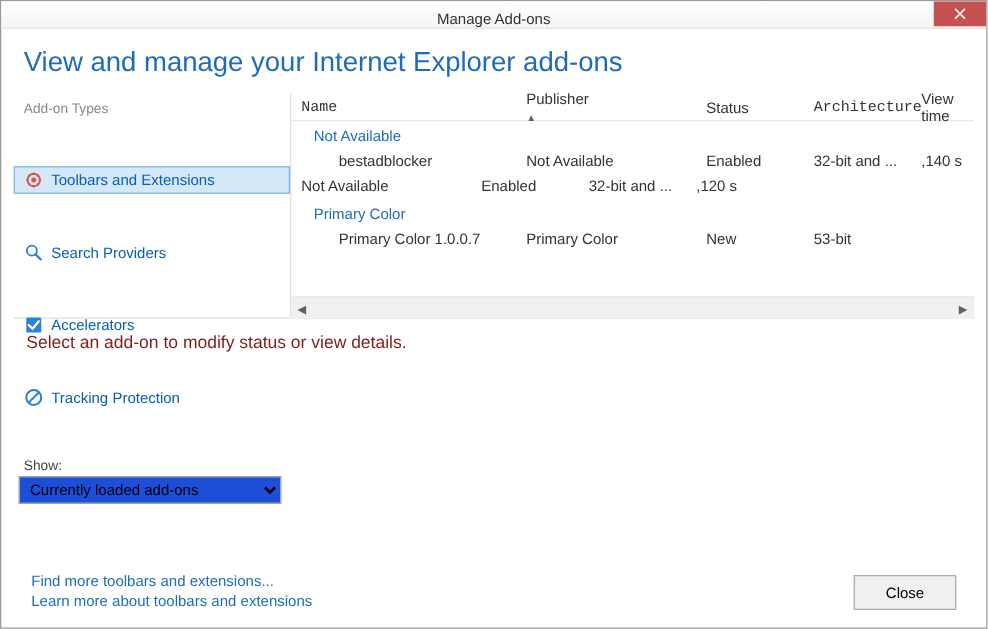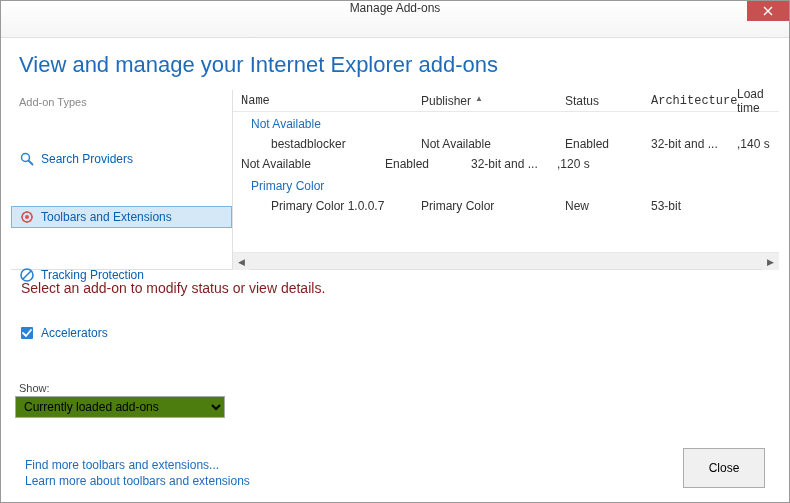--- a/index.html
+++ b/index.html
@@ -1,42 +1,42 @@
 <!DOCTYPE html>
 <html><head>
   <meta charset="utf-8">
   <style>
     * { margin: 0; padding: 0; box-sizing: border-box; font-family: "Segoe UI", Tahoma, sans-serif; }
     body { width: 790px; height: 503px; background: #fff; border: 1px solid #999; display: flex; flex-direction: column; font-size: 12px; }
     
-    .titlebar { height: 37px; background: linear-gradient(#fff, #f5f5f5); border-bottom: 1px solid #e0e0e0; position: relative; display: flex; align-items: flex-start; justify-content: center; }
+    .titlebar { height: 22px; background: linear-gradient(#fff, #f5f5f5); border-bottom: 1px solid #e0e0e0; position: relative; display: flex; align-items: flex-end; justify-content: center; }
     .titlebar-text { font-size: 12px; color: #333; }
     .close-btn { position: absolute; right: 0; top: 0; width: 42px; height: 20px; background: #c75050; color: #fff; display: flex; align-items: center; justify-content: center; font-size: 11px; cursor: pointer; }
     .close-btn svg { width: 10px; height: 10px; }
     
     .header { padding: 14px 18px 12px; }
     .header-text { color: #1e6cb9; font-size: 22px; font-weight: 400; }
     
     .content { flex: 1; display: flex; flex-direction: column; padding: 0 10px; min-height: 0; }
     .split { display: flex; height: 180px; border-bottom: 1px solid #e0e0e0; }
     
     .sidebar { width: 222px; border-right: 1px solid #e0e0e0; padding: 4px 0; display: flex; flex-direction: column; gap: 36px; }
     .side-label { color: #888; font-size: 11px; padding: 2px 8px 4px; }
     .side-item { display: flex; align-items: center; gap: 6px; padding: 3px 8px; cursor: pointer; color: #0860b0; }
     .side-item.selected { background: #d4e8f8; border: 1px solid #7eb4e0; padding: 2px 7px; }
     .side-item .icon { width: 16px; height: 16px; display: flex; align-items: center; justify-content: center; flex-shrink: 0; }
     .side-item-text { font-size: 12px; }
     .show-section { margin-top: auto; padding: 0 4px 6px; }
     .show-label { color: #444; font-size: 11px; padding: 2px 4px; }
-    .show-select { width: 210px; height: 22px; font-size: 12px; border: 1px solid #aaa; background: #4d7c0f; padding: 0 4px; }
+    .show-select { width: 210px; height: 22px; font-size: 12px; border: 1px solid #aaa; background: #1d4ed8; padding: 0 4px; }
     
     .main { flex: 1; display: flex; flex-direction: column; min-width: 0; }
     .cols { display: flex; border-bottom: 1px solid #e8e8e8; height: 22px; align-items: center; padding-left: 8px; color: #333; font-size: 12px; }
     .col-name { width: 180px; font-family: Liberation Mono, monospace; }
-    .col-pub { width: 144px; display: flex; align-items: flex-start; gap: 4px; }
+    .col-pub { width: 144px; display: flex; align-items: flex-start; gap: 4px; flex-direction: column; }
     .col-status { width: 86px; }
     .col-arch { width: 86px; font-family: Liberation Mono, monospace; }
     .col-load { flex: 1; }
     .sort-caret { font-size: 8px; color: #666; }
     
     .rows { flex: 1; overflow: auto; }
     .group-row { color: #1e6cb9; padding: 5px 8px 3px 18px; font-size: 12px; }
     .data-row { display: flex; padding: 3px 0 3px 8px; align-items: flex-end; color: #333; font-size: 12px; cursor: pointer; }
     .data-row .cell-name { width: 180px; padding-left: 30px; }
     .data-row .cell-pub { width: 144px; }
@@ -48,21 +48,21 @@
     .hscroll-btn { position: absolute; top: 0; width: 17px; height: 17px; background: #f0f0f0; display: flex; align-items: center; justify-content: center; color: #606060; font-size: 9px; cursor: pointer; }
     .hscroll-left { left: 0; }
     .hscroll-right { right: 0; }
     
     .detail { padding: 10px 10px; color: #7f1d1d; font-size: 14px; }
     
     .footer { margin-top: auto; display: flex; align-items: flex-end; padding: 10px 14px 14px; }
     .footer-links { display: flex; flex-direction: column; gap: 2px; }
     .footer-link { color: #1e6cb9; font-size: 12px; cursor: pointer; }
     .footer-actions { margin-left: auto; }
-    .btn-close { width: 82px; height: 40px; background: #f0f0f0; border: 1px solid #acacac; font-size: 12px; cursor: pointer; }
+    .btn-close { width: 82px; height: 28px; background: #f0f0f0; border: 1px solid #acacac; font-size: 12px; cursor: pointer; }
   </style>
 </head>
 <body>
 
 <div class="titlebar">
   <span class="titlebar-text">Manage Add-ons</span>
   <div class="close-btn">
     <svg viewBox="0 0 10 10">
         <path d="M1 1 L9 9 M9 1 L1 9" stroke="#fff" stroke-width="1.4" fill="none"></path>
       </svg>
@@ -72,79 +72,79 @@
 <div class="header">
   <div class="header-text">View and manage your Internet Explorer add-ons</div>
 </div>
 
 <div class="content">
   <div class="split">
 
     <div class="sidebar">
       <div class="side-label">Add-on Types</div>
 
-      <div class="side-item">
-        <span class="icon">
-          <svg viewBox="0 0 16 16">
-              <circle cx="6.5" cy="6.5" r="4" fill="none" stroke="#2a82d6" stroke-width="1.5"></circle>
-              <path d="M9.5 9.5 L13.5 13.5" stroke="#2a82d6" stroke-width="1.8" stroke-linecap="round"></path>
-            </svg>
-        </span>
-        <span class="side-item-text">Search Providers</span>
-      </div>
-
       <div class="side-item selected">
         <span class="icon">
           <svg viewBox="0 0 16 16">
               <circle cx="8" cy="8" r="5" fill="none" stroke="#d9534f" stroke-width="1.5"></circle>
               <circle cx="8" cy="8" r="2" fill="#d9534f"></circle>
               <path d="M8 2v2M8 12v2M2 8h2M12 8h2M3.8 3.8l1.4 1.4M10.8 10.8l1.4 1.4M3.8 12.2l1.4-1.4M10.8 5.2l1.4-1.4" stroke="#d9534f" stroke-width="1.2"></path>
             </svg>
         </span>
         <span class="side-item-text">Toolbars and Extensions</span>
       </div>
 
       <div class="side-item">
         <span class="icon">
           <svg viewBox="0 0 16 16">
-              <circle cx="8" cy="8" r="6" fill="none" stroke="#2a82d6" stroke-width="1.6"></circle>
-              <path d="M4 12 L12 4" stroke="#2a82d6" stroke-width="1.6"></path>
+              <circle cx="6.5" cy="6.5" r="4" fill="none" stroke="#2a82d6" stroke-width="1.5"></circle>
+              <path d="M9.5 9.5 L13.5 13.5" stroke="#2a82d6" stroke-width="1.8" stroke-linecap="round"></path>
             </svg>
         </span>
-        <span class="side-item-text">Tracking Protection</span>
+        <span class="side-item-text">Search Providers</span>
       </div>
 
       <div class="side-item">
         <span class="icon">
           <svg viewBox="0 0 16 16">
               <rect x="2" y="2" width="12" height="12" fill="#2a82d6" rx="1"></rect>
               <path d="M4 8 L7 11 L12 5" stroke="#fff" stroke-width="1.8" fill="none" stroke-linecap="round"></path>
             </svg>
         </span>
         <span class="side-item-text">Accelerators</span>
+      </div>
+
+      <div class="side-item">
+        <span class="icon">
+          <svg viewBox="0 0 16 16">
+              <circle cx="8" cy="8" r="6" fill="none" stroke="#2a82d6" stroke-width="1.6"></circle>
+              <path d="M4 12 L12 4" stroke="#2a82d6" stroke-width="1.6"></path>
+            </svg>
+        </span>
+        <span class="side-item-text">Tracking Protection</span>
       </div>
 
       <div class="show-section">
         <div class="show-label">Show:</div>
         <select class="show-select">
           <option>Currently loaded add-ons</option>
         </select>
       </div>
     </div>
 
     <div class="main">
       <div class="cols">
         <div class="col-name">Name</div>
         <div class="col-pub">
           <span>Publisher</span>
           <span class="sort-caret">▲</span>
         </div>
         <div class="col-status">Status</div>
         <div class="col-arch">Architecture</div>
-        <div class="col-load">Load time</div>
+        <div class="col-load">View time</div>
       </div>
 
       <div class="rows">
         <div class="group-row">Not Available</div>
         <div class="data-row">
           <div class="cell-name">bestadblocker</div>
           <div class="cell-pub">Not Available</div>
           <div class="cell-status">Enabled</div>
           <div class="cell-arch">32-bit and ...</div>
           <div class="cell-load">,140 s</div>

